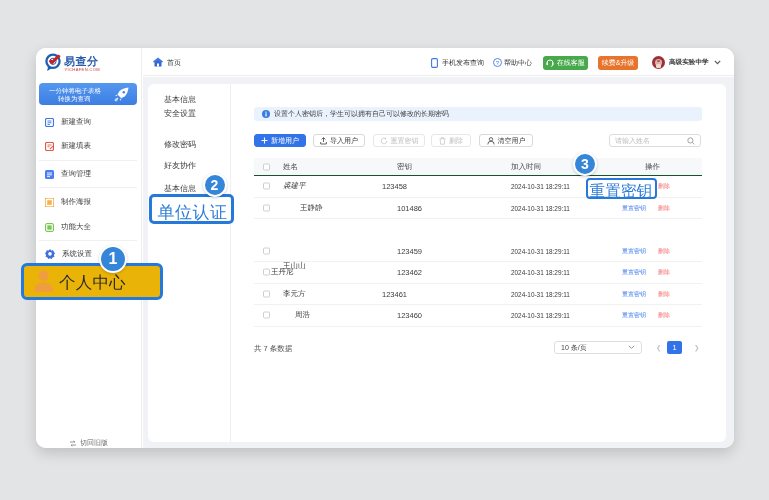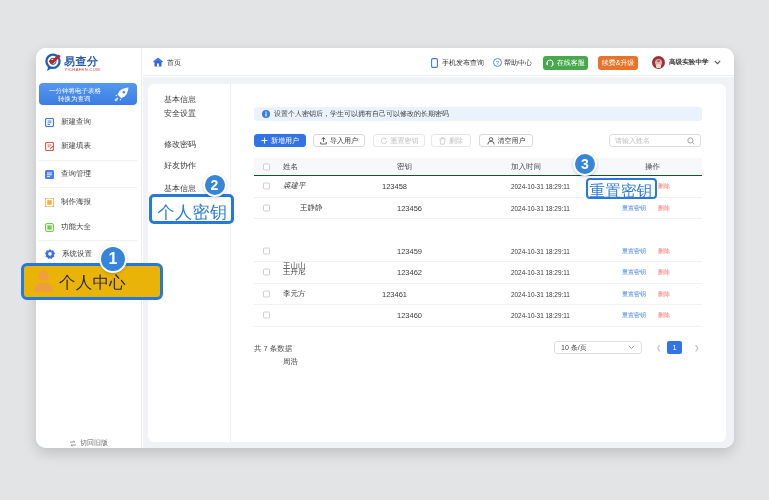--- a/index.html
+++ b/index.html
@@ -233,52 +233,52 @@
             <div class="cb"></div>
             <div class="cell" style="left:29px;font-style:italic;">裘建平</div>
             <div class="cell" style="left:128px;">123458</div>
             <div class="cell dt" style="left:257px;">2024-10-31 18:29:11</div>
             <div class="cell oplink" style="left:368px;">重置密钥</div>
             <div class="cell dellink" style="left:404px;">删除</div>
           </div>
         <div class="trow" style="top:113.5px;">
             <div class="cb"></div>
             <div class="cell" style="left:46px;">王静静</div>
-            <div class="cell" style="left:143px;">123456</div>
+            <div class="cell" style="left:143px;">101486</div>
             <div class="cell dt" style="left:257px;">2024-10-31 18:29:11</div>
             <div class="cell oplink" style="left:368px;">重置密钥</div>
             <div class="cell dellink" style="left:404px;">删除</div>
           </div>
         <div class="trow" style="top:156.5px;">
             <div class="cb"></div>
             <div class="cell" style="left:29px;margin-top:15px;">王山山</div>
             <div class="cell" style="left:143px;">123459</div>
             <div class="cell dt" style="left:257px;">2024-10-31 18:29:11</div>
             <div class="cell oplink" style="left:368px;">重置密钥</div>
             <div class="cell dellink" style="left:404px;">删除</div>
           </div>
         <div class="trow" style="top:178px;">
             <div class="cb"></div>
-            <div class="cell" style="left:29px;">王丹尼</div>
+            <div class="cell" style="left:17px;">王丹尼</div>
             <div class="cell" style="left:143px;">123462</div>
             <div class="cell dt" style="left:257px;">2024-10-31 18:29:11</div>
             <div class="cell oplink" style="left:368px;">重置密钥</div>
             <div class="cell dellink" style="left:404px;">删除</div>
           </div>
         <div class="trow" style="top:199.5px;">
             <div class="cb"></div>
             <div class="cell" style="left:29px;">李元方</div>
             <div class="cell" style="left:128px;">123461</div>
             <div class="cell dt" style="left:257px;">2024-10-31 18:29:11</div>
             <div class="cell oplink" style="left:368px;">重置密钥</div>
             <div class="cell dellink" style="left:404px;">删除</div>
           </div>
         <div class="trow" style="top:221px;">
             <div class="cb"></div>
-            <div class="cell" style="left:29px;margin-top:47px;">周浩</div>
+            <div class="cell" style="left:41px;">周浩</div>
             <div class="cell" style="left:143px;">123460</div>
             <div class="cell dt" style="left:257px;">2024-10-31 18:29:11</div>
             <div class="cell oplink" style="left:368px;">重置密钥</div>
             <div class="cell dellink" style="left:404px;">删除</div>
           </div>
         <div class="ftxt abs" style="left:106px; top:260px;">共 7 条数据</div>
         <div id="psel">10 条/页<svg width="7" height="5" viewBox="0 0 7 5">
               <path d="M0.8 0.8 L3.5 3.4 L6.2 0.8" fill="none" stroke="#999" stroke-width="1"></path>
             </svg></div>
         <div class="parrow" style="left:508px;">❮</div>
@@ -290,20 +290,20 @@
 
   <div class="hlbox" style="left:21px; top:263px; width:142px; height:36.5px; border-width:3.5px; border-radius:6px; background:#eab308;">
     <svg class="abs" style="left:8px; top:4px;" width="23" height="22" viewBox="0 0 23 22">
       <circle cx="11.5" cy="5.6" r="5.1" fill="#f09d40"></circle>
       <path d="M2 22 q0 -9.5 9.5 -9.5 q9.5 0 9.5 9.5 Z" fill="#f09d40"></path>
     </svg>
     <div class="abs" style="left:35px; top:6px; font-size:16.5px; color:#2a2a2a; letter-spacing:0.2px;">个人中心</div>
   </div>
   <div class="numcircle" style="left:99px; top:245px; width:28px; height:28px; font-size:16px;">1</div>
   <div class="hlbox" style="left:149px; top:194px; width:85px; height:30px; border-radius:5px;">
-    <div class="abs" style="left:5.5px; top:3.5px; font-size:17px; color:#2c7cd8; letter-spacing:0.5px;">个人密钥</div>
+    <div class="abs" style="left:5.5px; top:3.5px; font-size:17px; color:#2c7cd8; letter-spacing:0.5px;">单位认证</div>
   </div>
   <div class="numcircle" style="left:202.5px; top:173px; width:24px; height:24px; font-size:14px;">2</div>
   <div class="hlbox" style="left:586px; top:178px; width:71px; height:21px; border-width:2.5px; border-radius:4px;">
     <div class="abs" style="left:1.5px; top:0.5px; font-size:15.5px; color:#2c7cd8; letter-spacing:0.2px;">重置密钥</div>
   </div>
   <div class="numcircle" style="left:573px; top:151.5px; width:24px; height:24px; font-size:14px;">3</div>
 </div>
 
 </body></html>

